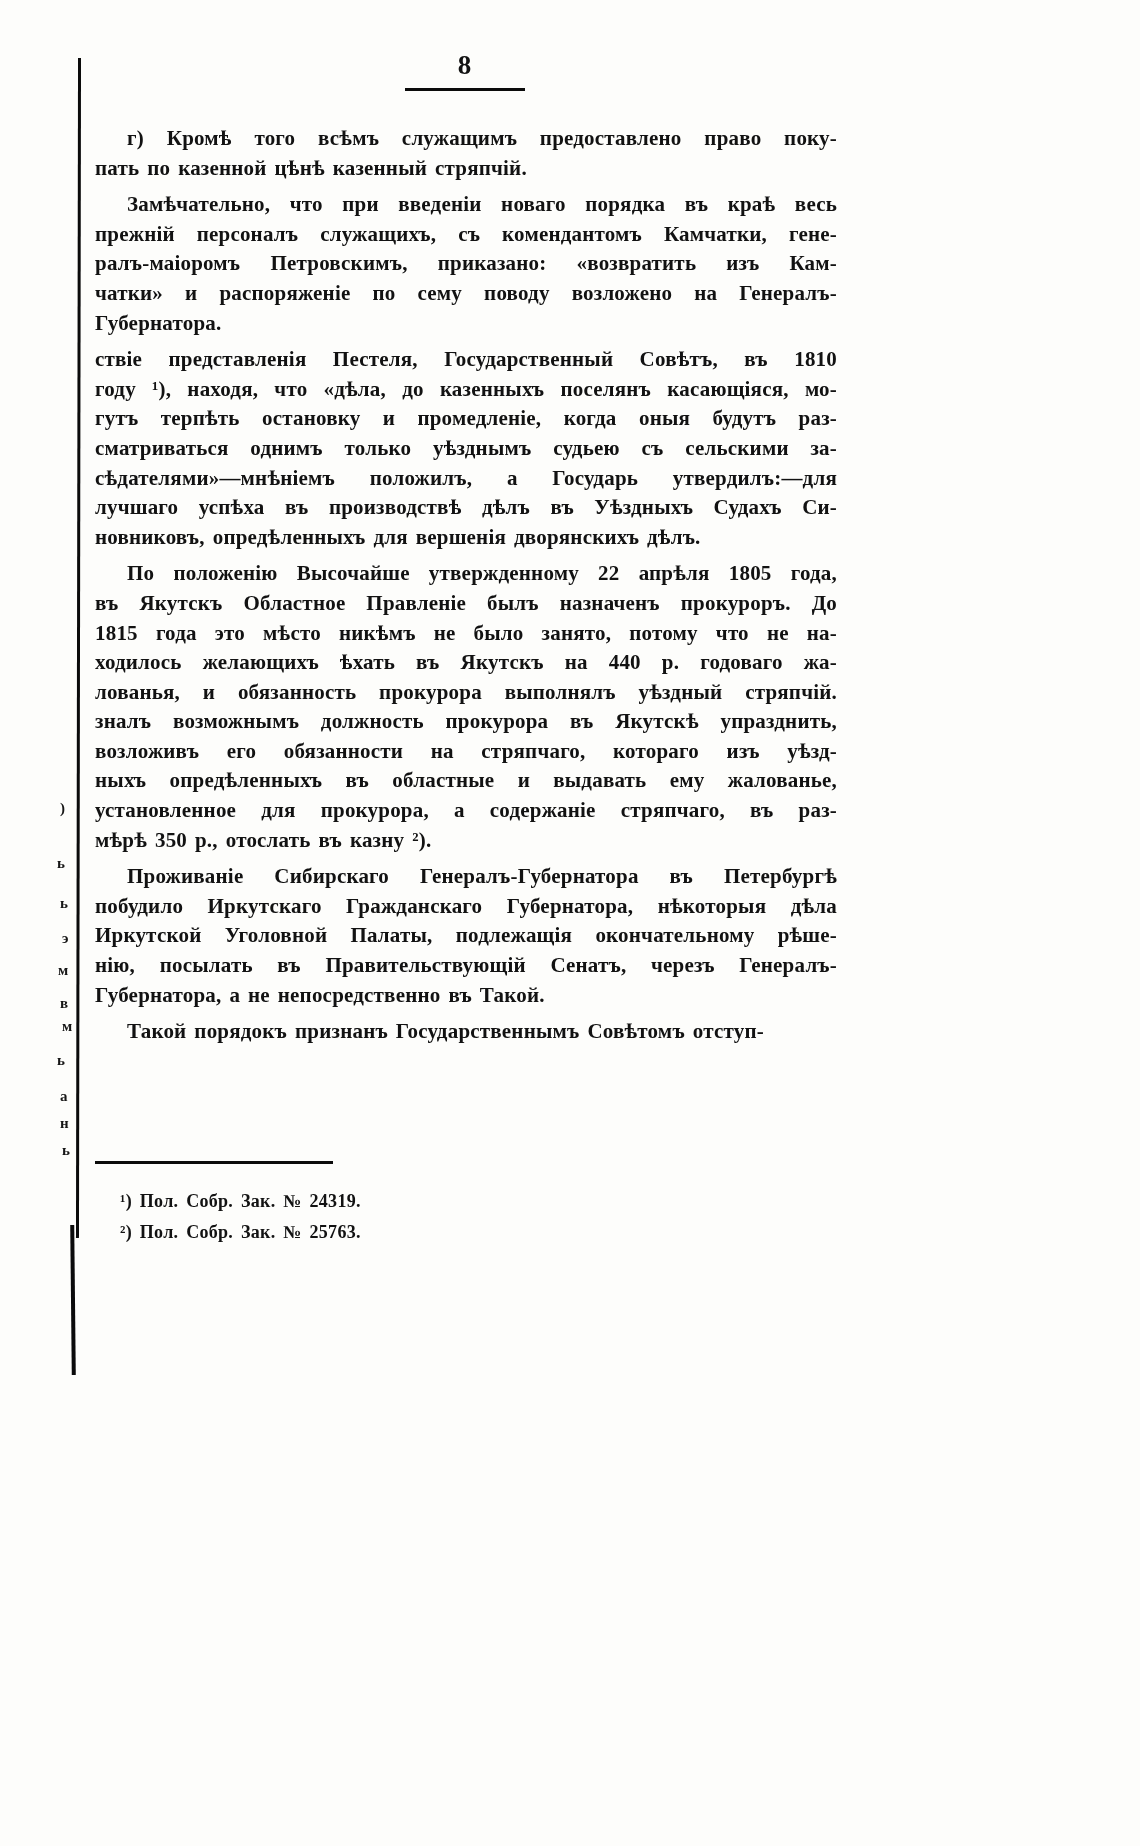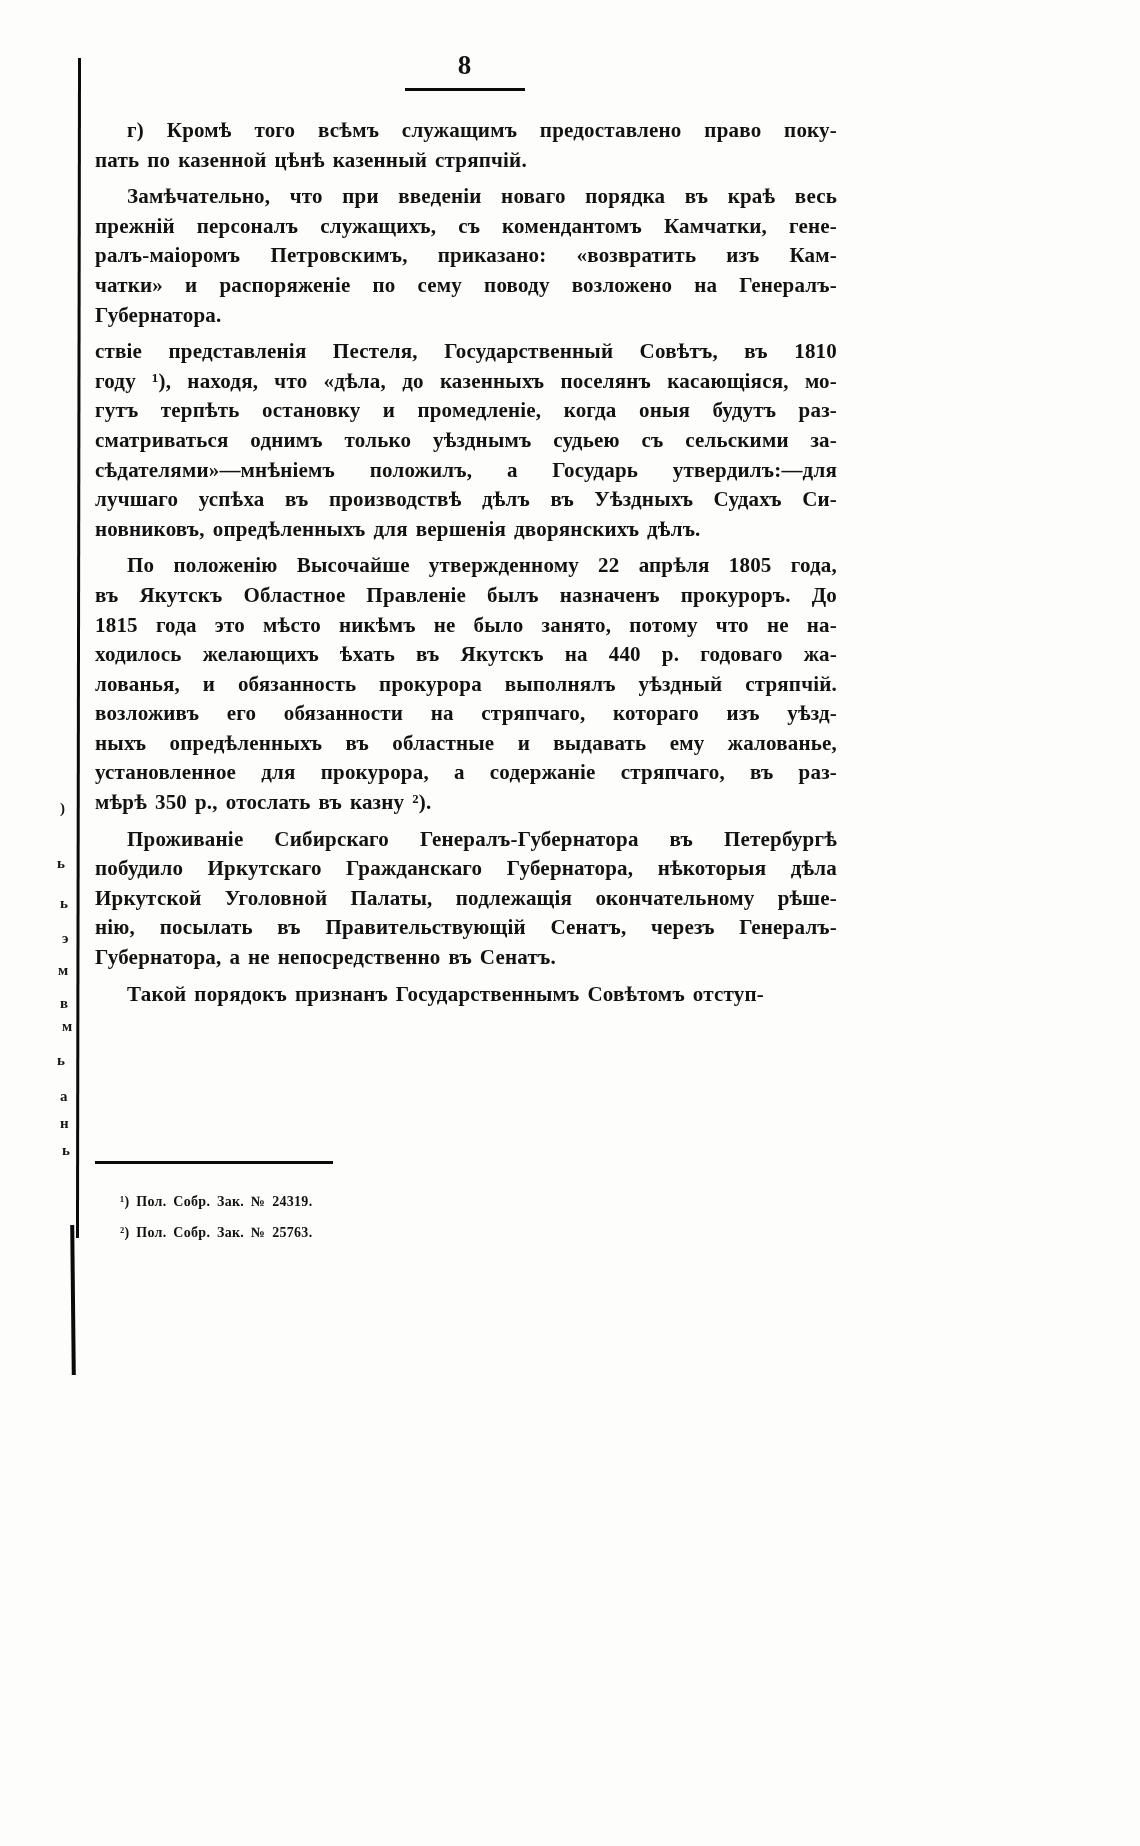--- a/index.html
+++ b/index.html
@@ -49,21 +49,21 @@
   }
   .header-rule {
     width: 120px;
     height: 3px;
     background: #0b0b0b;
     margin: 7px auto 0;
   }
 
   .text-block {
     position: absolute;
-    top: 116px;
+    top: 124px;
     left: 95px;
     width: 742px;
     font-size: 21px;
     font-weight: bold;
     line-height: 29.6px;
     letter-spacing: 0.2px;
     word-spacing: 2.5px;
   }
   .paragraph { margin-bottom: 7px; }
   .line {
@@ -79,21 +79,21 @@
     left: 95px;
     top: 1161px;
     width: 238px;
     height: 3px;
     background: #0b0b0b;
   }
   .footnotes {
     position: absolute;
     left: 120px;
     top: 1186px;
-    font-size: 14px;
+    font-size: 18px;
     font-weight: bold;
     line-height: 31px;
     letter-spacing: 0.3px;
     word-spacing: 3px;
   }
 
   .margin-mark {
     position: absolute;
     font-size: 15px;
     font-weight: bold;
@@ -133,31 +133,32 @@
         <div class="line">сѣдателями»—мнѣніемъ положилъ, а Государь утвердилъ:—для</div>
         <div class="line">лучшаго успѣха въ производствѣ дѣлъ въ Уѣздныхъ Судахъ Си-</div>
         <div class="line last">новниковъ, опредѣленныхъ для вершенія дворянскихъ дѣлъ.</div>
       </div>
       <div class="paragraph">
         <div class="line first">По положенію Высочайше утвержденному 22 апрѣля 1805 года,</div>
         <div class="line">въ Якутскъ Областное Правленіе былъ назначенъ прокуроръ. До</div>
         <div class="line">1815 года это мѣсто никѣмъ не было занято, потому что не на-</div>
         <div class="line">ходилось желающихъ ѣхать въ Якутскъ на 440 р. годоваго жа-</div>
         <div class="line">лованья, и обязанность прокурора выполнялъ уѣздный стряпчій.</div>
+        <div class="line">зналъ возможнымъ должность прокурора въ Якутскѣ упразднить,</div>
         <div class="line">возложивъ его обязанности на стряпчаго, котораго изъ уѣзд-</div>
         <div class="line">ныхъ опредѣленныхъ въ областные и выдавать ему жалованье,</div>
         <div class="line">установленное для прокурора, а содержаніе стряпчаго, въ раз-</div>
         <div class="line last">мѣрѣ 350 р., отослать въ казну ²).</div>
       </div>
       <div class="paragraph">
         <div class="line first">Проживаніе Сибирскаго Генералъ-Губернатора въ Петербургѣ</div>
         <div class="line">побудило Иркутскаго Гражданскаго Губернатора, нѣкоторыя дѣла</div>
         <div class="line">Иркутской Уголовной Палаты, подлежащія окончательному рѣше-</div>
         <div class="line">нію, посылать въ Правительствующій Сенатъ, черезъ Генералъ-</div>
-        <div class="line last">Губернатора, а не непосредственно въ Сенатъ.</div>
+        <div class="line last">Губернатора, а не непосредственно въ Такой.</div>
       </div>
       <div class="paragraph">
         <div class="line first last">Такой порядокъ признанъ Государственнымъ Совѣтомъ отступ-</div>
       </div>
     </div>
 
   <div class="footnote-rule"></div>
   <div class="footnotes" id="footnotes">
       <div>¹) Пол. Собр. Зак. № 24319.</div>
       <div>²) Пол. Собр. Зак. № 25763.</div>

